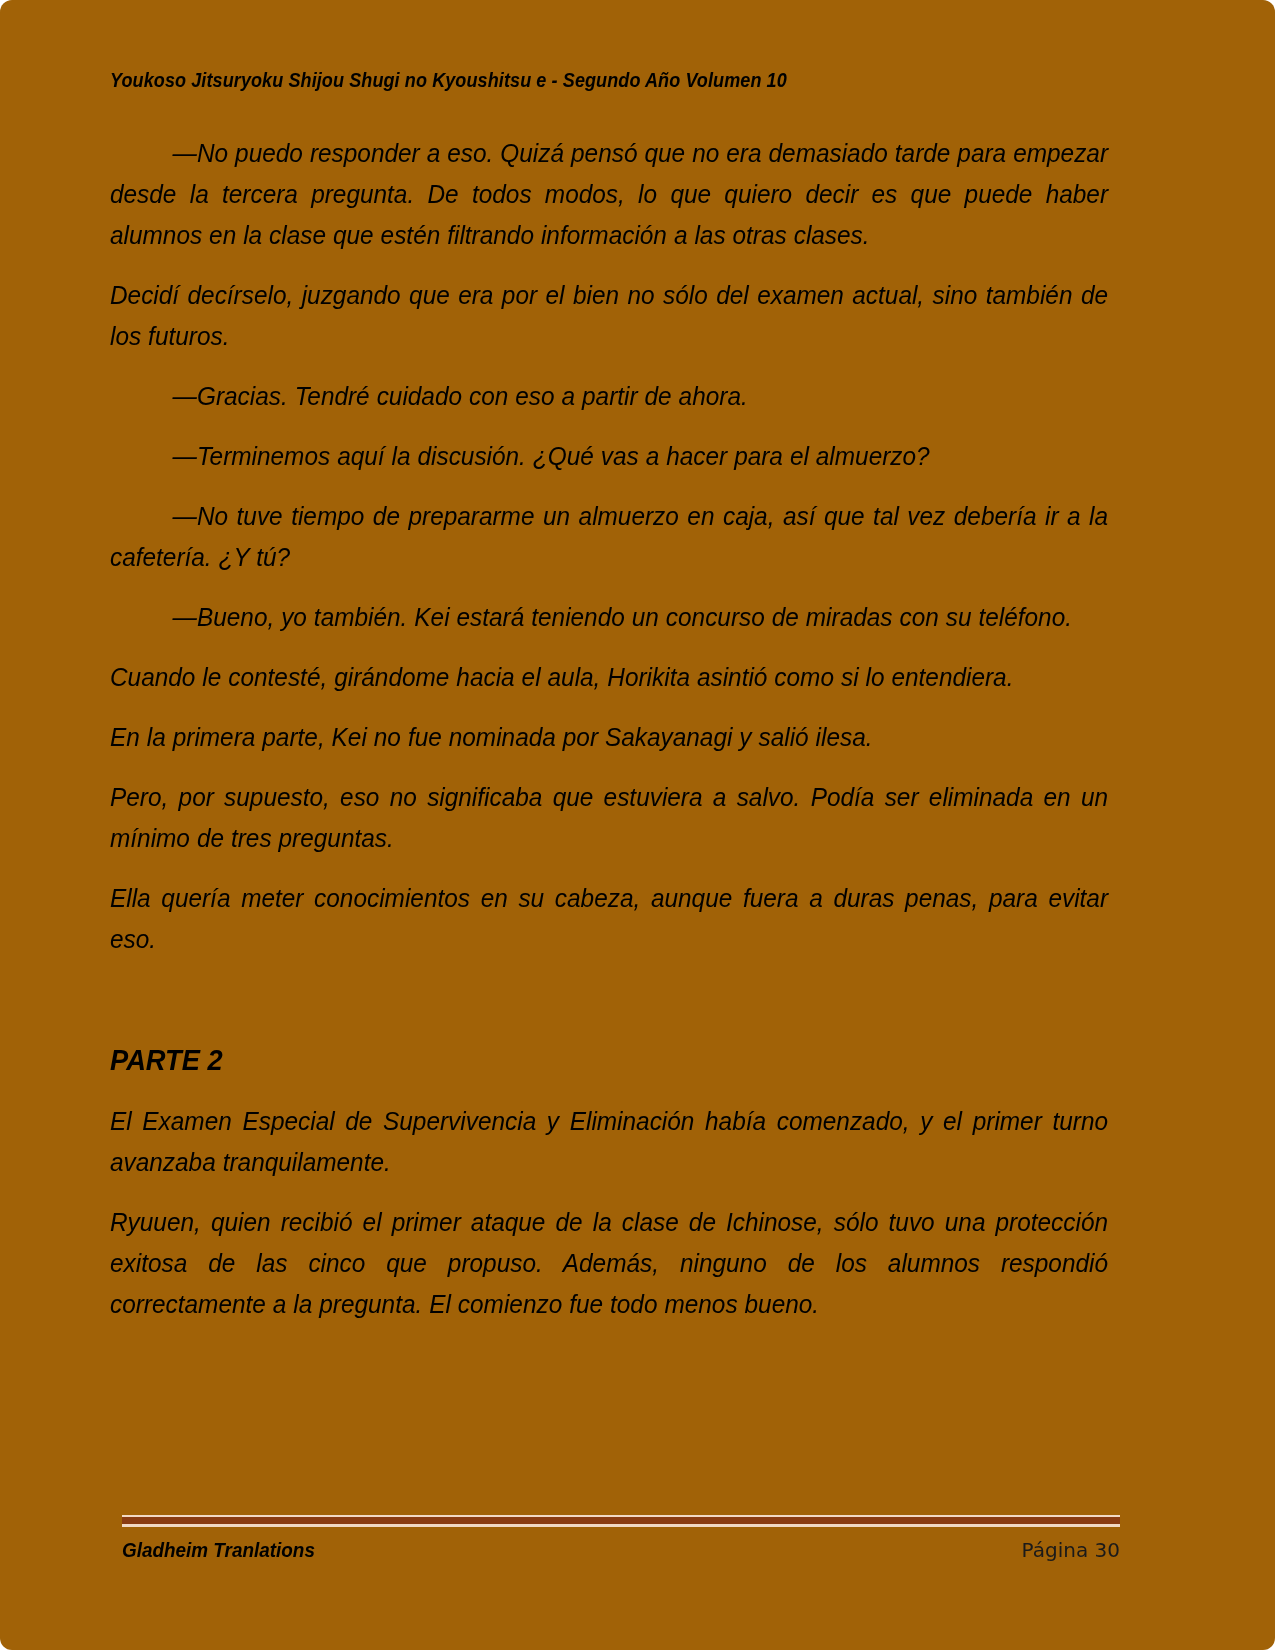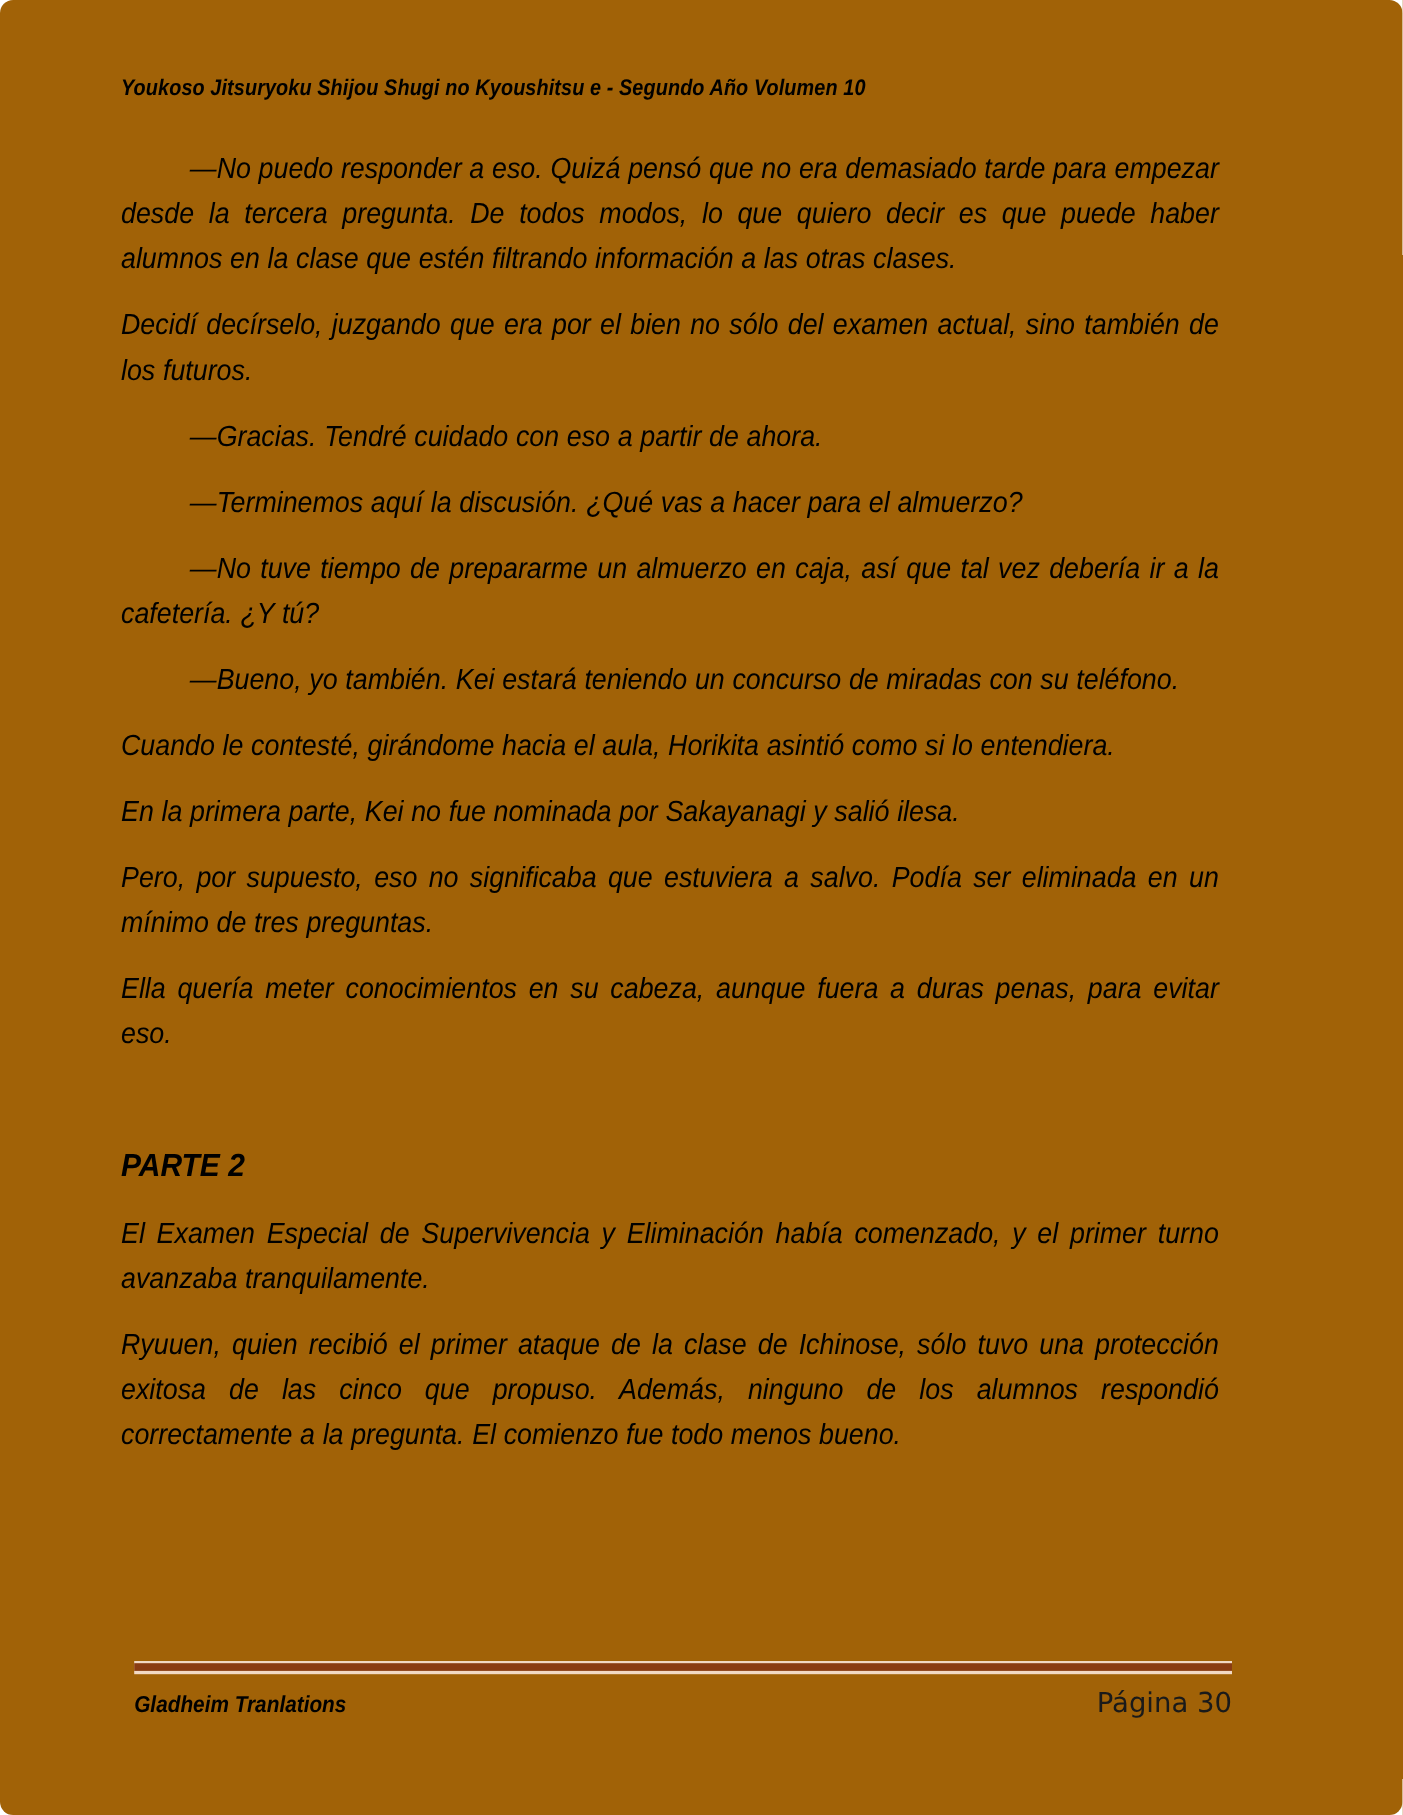--- a/index.html
+++ b/index.html
@@ -117,21 +117,21 @@
     font-weight: bold;
     font-style: italic;
     font-size: 21px;
     color: #000000;
     white-space: nowrap;
     transform: scaleX(0.9);
     transform-origin: left center;
   }
   .footer-page {
     font-family: "DejaVu Sans", "Liberation Sans", sans-serif;
-    font-size: 25px;
+    font-size: 20px;
     color: #1a1a1a;
     white-space: nowrap;
   }
 </style>
 </head>
 <body>
 
 <div class="page">
 
   <div class="doc-header">

